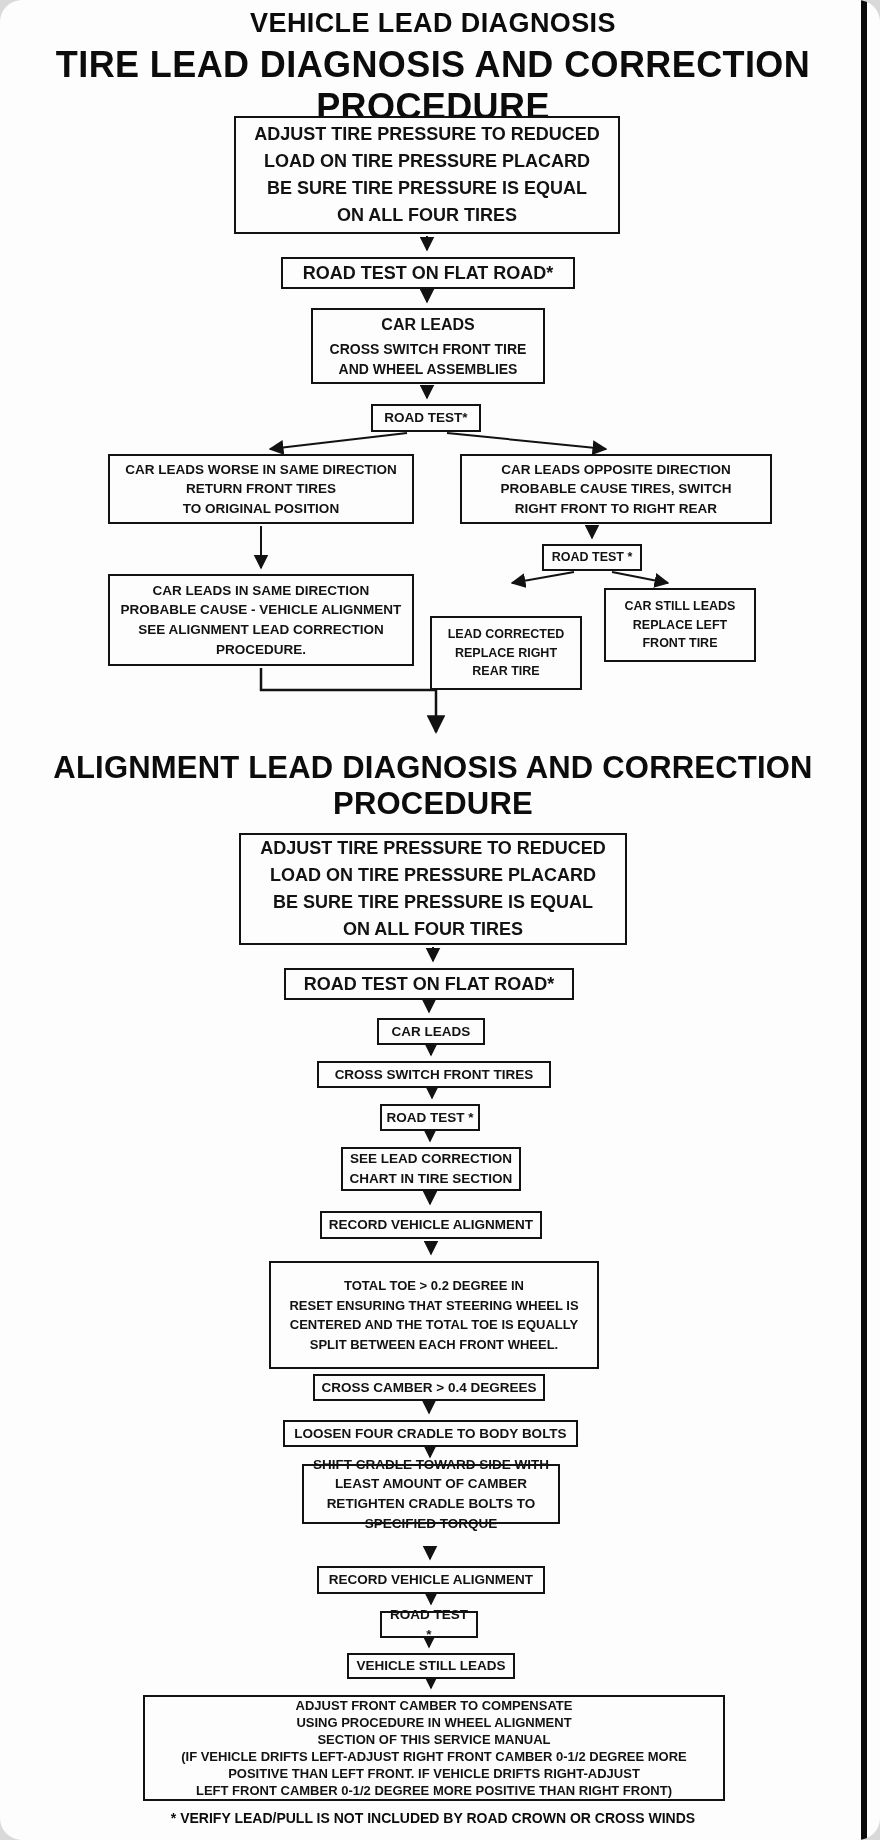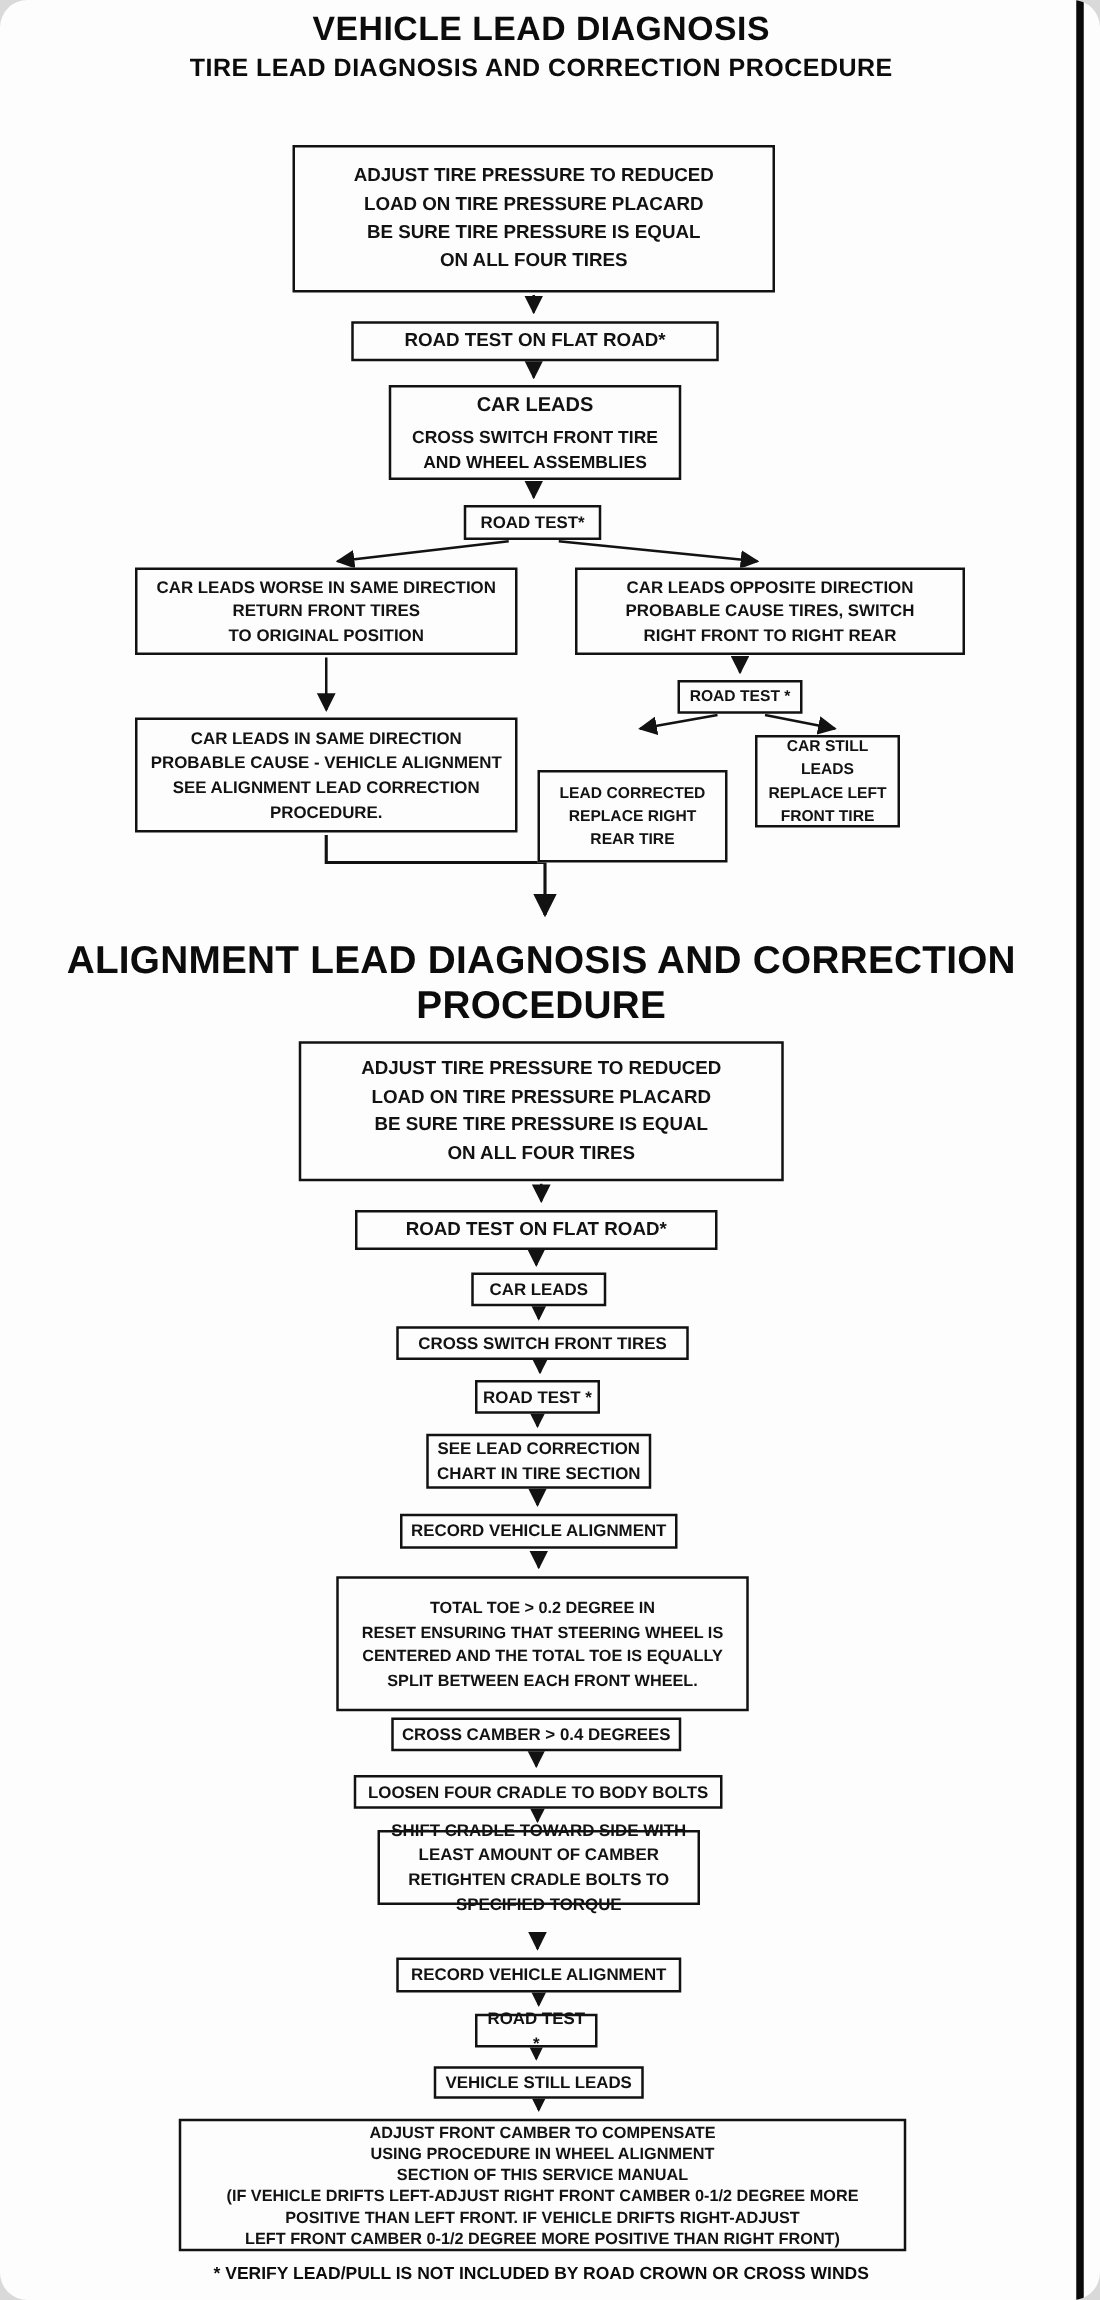--- a/index.html
+++ b/index.html
@@ -16,38 +16,38 @@
   .title {
     position: absolute;
     left: 0;
     width: 866px;
     text-align: center;
     font-weight: bold;
     letter-spacing: 0.4px;
     color: #0c0c0c;
   }
   .title-main  { top: 8px;   font-size: 27px; }
-  .title-tire  { top: 44px;  font-size: 20px; }
+  .title-tire  { top: 44px;  font-size: 36px; }
   .title-align { top: 750px; font-size: 31px; letter-spacing: 0.2px; }
   .box {
     position: absolute;
     box-sizing: border-box;
     border: 2px solid #121212;
     background: #fdfdfd;
     display: flex;
     flex-direction: column;
     align-items: center;
     justify-content: center;
     text-align: center;
     white-space: pre-line;
     font-weight: bold;
     color: #121212;
     padding: 2px 4px;
   }
-  .fs15 { font-size: 15px;   line-height: 1.5;  }
+  .fs15 { font-size: 18px;   line-height: 1.5;  }
   .fs14 { font-size: 14px;   line-height: 1.45; }
   .fs13 { font-size: 13.5px; line-height: 1.45; }
   .fs12 { font-size: 12.5px; line-height: 1.5;  }
   .fsO  { font-size: 13px;   line-height: 1.32; }
   .node-title { font-size: 16px; margin-bottom: 3px; }
   .connectors {
     position: absolute;
     left: 0; top: 0;
     pointer-events: none;
   }
@@ -140,21 +140,21 @@
 PROBABLE CAUSE - VEHICLE ALIGNMENT
 SEE ALIGNMENT LEAD CORRECTION
 PROCEDURE.</div>
 
   <div class="box fs12" style="left:542px; top:544px; width:100px; height:27px;">ROAD TEST *</div>
 
   <div class="box fs12" style="left:430px; top:588px; width:152px; height:74px;margin-top:28px;">LEAD CORRECTED
 REPLACE RIGHT
 REAR TIRE</div>
 
-  <div class="box fs12" style="left:604px; top:588px; width:116px; height:74px;">CAR STILL LEADS
+  <div class="box fs12" style="left:604px; top:588px; width:152px; height:74px;">CAR STILL LEADS
 REPLACE LEFT
 FRONT TIRE</div>
 
   <div class="box fs15" style="left:239px; top:833px; width:388px; height:112px;">ADJUST TIRE PRESSURE TO REDUCED
 LOAD ON TIRE PRESSURE PLACARD
 BE SURE TIRE PRESSURE IS EQUAL
 ON ALL FOUR TIRES</div>
 
   <div class="box fs15" style="left:284px; top:968px; width:290px; height:32px;">ROAD TEST ON FLAT ROAD*</div>
 

